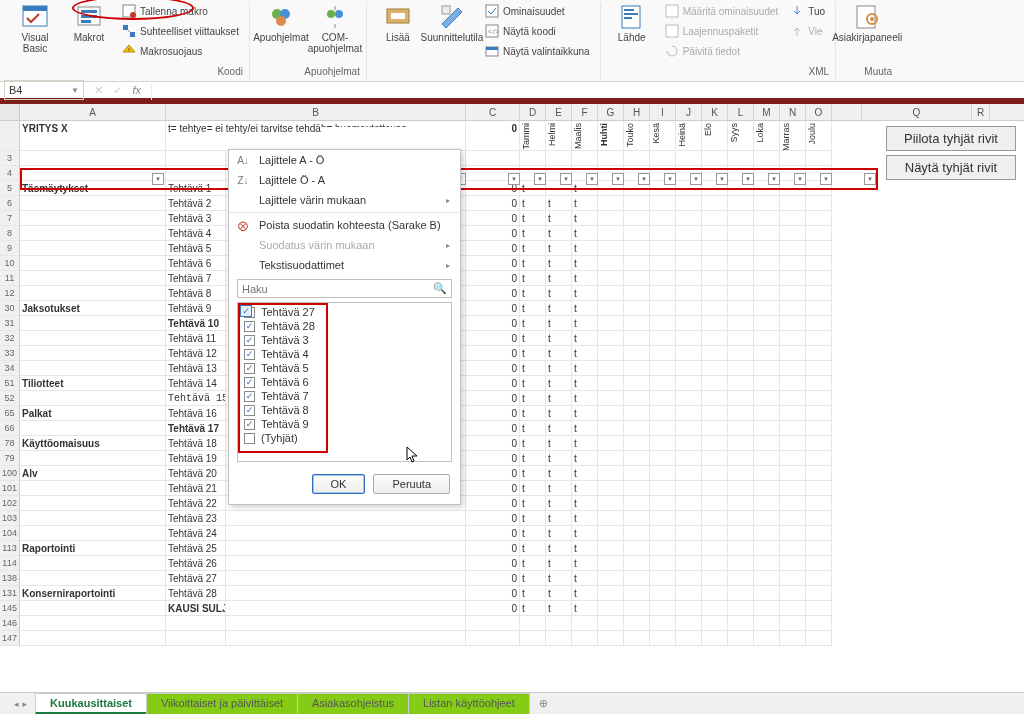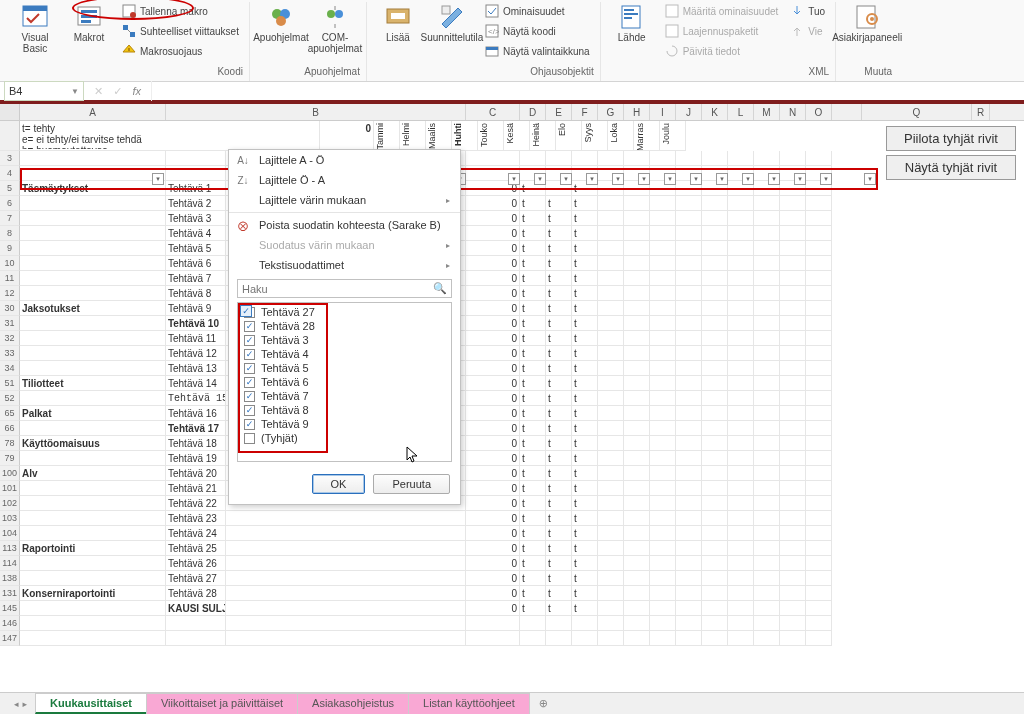--- a/index.html
+++ b/index.html
@@ -14,21 +14,21 @@
   .vbtn { display: flex; flex-direction: column; align-items: center; width: 50px; padding: 2px; cursor: pointer; }
   .vbtn .ic { width: 28px; height: 26px; margin-bottom: 2px; }
   .vbtn span { font-size: 10px; text-align: center; line-height: 1.1; color: #444; }
   .stack { display: flex; flex-direction: column; gap: 2px; }
   .hbtn { display: flex; align-items: center; gap: 4px; padding: 2px 4px; cursor: pointer; }
   .hbtn .ic-s { width: 14px; height: 14px; }
   .hbtn span { font-size: 10px; color: #444; }
   .red-ring { position: absolute; top: -4px; left: 72px; width: 122px; height: 24px; border: 2px solid #cc0000; border-radius: 50%; pointer-events: none; z-index: 10; }
 
   
-  .fxbar { display: flex; align-items: center; height: 22px; border-bottom: 4px solid #7f1d1d; background: #fff; }
+  .fxbar { display: flex; align-items: center; height: 22px; border-bottom: 6px solid #7f1d1d; background: #fff; }
   .namebox { width: 80px; height: 20px; border: 1px solid #ccd9c0; margin: 0 0 0 4px; display: flex; align-items: center; justify-content: space-between; padding: 0 4px; font-size: 11px; }
   .namebox .dd { font-size: 8px; color: #888; }
   .fxbtns { display: flex; align-items: center; gap: 10px; padding: 0 10px; color: #999; }
   .fxcell { flex: 1; height: 20px; border-left: 1px solid #eee; display: flex; align-items: center; padding-left: 6px; }
 
   
   .grid-wrap { position: relative; }
   .colhdr { display: flex; height: 17px; border-bottom: 1px solid #ccc; background: #f0f0f0; }
   .corner { width: 20px; border-right: 1px solid #ccc; background: #e8e8e8; }
   .ch { border-right: 1px solid #d4d4d4; text-align: center; font-size: 10px; color: #555; line-height: 17px; background: #f0f0f0; }
@@ -38,21 +38,21 @@
 
   .rows { overflow: hidden; position: relative; }
   .row { display: flex; height: 15px; }
   .rh { width: 20px; border-right: 1px solid #ccc; border-bottom: 1px solid #e6e6e6; background: #f0f0f0; text-align: center; font-size: 9px; color: #666; line-height: 15px; }
   .cell { border-right: 1px solid #e6e6e6; border-bottom: 1px solid #e6e6e6; font-size: 10px; padding: 0 2px; line-height: 15px; overflow: hidden; white-space: nowrap; }
   .ta-r { text-align: right; }
   .bold { font-weight: bold; }
 
   .row.tall { height: 30px; }
   .tall .cell { line-height: 1.1; padding-top: 2px; }
-  .legend { display: flex; flex-direction: column; font-size: 10px; }
+  .legend { display: flex; font-size: 10px; }
 
   .vertical { writing-mode: vertical-rl; transform: rotate(180deg); font-size: 9px; text-align: left; display: inline-block; }
 
   .highlight-row { position: absolute; pointer-events: none; border: 2px solid #cc0000; }
   .hr1 { top: 47px; left: 20px; width: 858px; height: 22px; }
 
   .filter-btn { position: absolute; width: 12px; height: 12px; border: 1px solid #999; background: #fff; font-size: 7px; text-align: center; line-height: 10px; color: #666; cursor: pointer; }
 
   
   .menu { position: absolute; top: 149px; left: 228px; width: 233px; background: #fff; border: 1px solid #c1c1c1; box-shadow: 2px 2px 6px rgba(0,0,0,.2); z-index: 20; }
@@ -73,21 +73,21 @@
   .mb.primary { border-color: #2a6fbd; box-shadow: 0 0 0 1px #a7c7e7 inset; }
 
   .side-buttons { position: absolute; top: 126px; right: 8px; display: flex; flex-direction: column; gap: 4px; }
   .side-buttons .btn { border: 1px solid #999; background: #efefef; font-size: 13px; padding: 4px 8px; width: 130px; text-align: center; cursor: pointer; }
 
   .cursor-mouse { position: absolute; top: 446px; left: 406px; width: 12px; height: 18px; z-index: 30; }
 
   
   .tabs { position: absolute; bottom: 0; left: 0; right: 0; height: 22px; border-top: 1px solid #ccc; background: #f0f0f0; display: flex; align-items: center; padding-left: 6px; gap: 0; }
   .tab-nav { display: flex; gap: 4px; padding: 0 8px; color: #888; font-size: 9px; }
-  .tab { padding: 3px 14px; font-size: 11px; border: 1px solid #ccc; border-bottom: none; background: #f9a8d4; color: #555; cursor: pointer; margin-right: -1px; }
+  .tab { padding: 3px 14px; font-size: 11px; border: 1px solid #ccc; border-bottom: none; background: #84cc16; color: #555; cursor: pointer; margin-right: -1px; }
   .tab.active { color: #1a7a3d; font-weight: bold; border-bottom: 2px solid #1a7a3d; background: #fff; }
   .tab-add { padding: 3px 10px; color: #888; cursor: pointer; }
 
   svg.icon-svg { display: block; }
 </style>
 </head>
 <body>
 
 <div class="ribbon">
   <div class="red-ring"></div>
@@ -194,21 +194,20 @@
         </div>
         <div class="hbtn">
           <svg class="ic-s" viewBox="0 0 14 14">
               <rect x="1" y="3" width="12" height="9" fill="#fff" stroke="#888"></rect>
               <rect x="1" y="3" width="12" height="3" fill="#3b7bbf"></rect>
             </svg>
           <span>Näytä valintaikkuna</span>
         </div>
       </div>
     </div>
-    <div class="group-label">Ohjausobjektit</div>
   </div>
 
   <div class="ribbon-group">
     <div class="group-body">
       <div class="vbtn">
         <svg class="icon-svg ic" viewBox="0 0 28 26">
             <rect x="4" y="2" width="18" height="22" fill="#fff" stroke="#3b7bbf"></rect>
             <rect x="6" y="5" width="10" height="2" fill="#3b7bbf"></rect>
             <rect x="6" y="9" width="14" height="2" fill="#3b7bbf"></rect>
             <rect x="6" y="13" width="8" height="2" fill="#3b7bbf"></rect>
@@ -301,20 +300,21 @@
     <div class="ch cO">O</div>
     <div class="ch" style="width:30px"></div>
     <div class="ch cQ">Q</div>
     <div class="ch cR">R</div>
   </div>
 
   <div class="rows" id="rows-container">
 
     <div class="row tall">
       <div class="rh"></div>
+      <div class="cell cA bold">YRITYS X</div>
       <div class="cell" style="width:300px">
         <div class="legend">
           <span>t= tehty</span>
           <span>e= ei tehty/ei tarvitse tehdä</span>
           <span style="overflow:hidden;height:4px">h= huomautettavaa</span>
         </div>
       </div>
       <div class="cell c0 ta-r bold">0</div>
       <div class="cell cD"><span class="vertical">Tammi</span></div>
       <div class="cell cE"><span class="vertical">Helmi</span></div>

